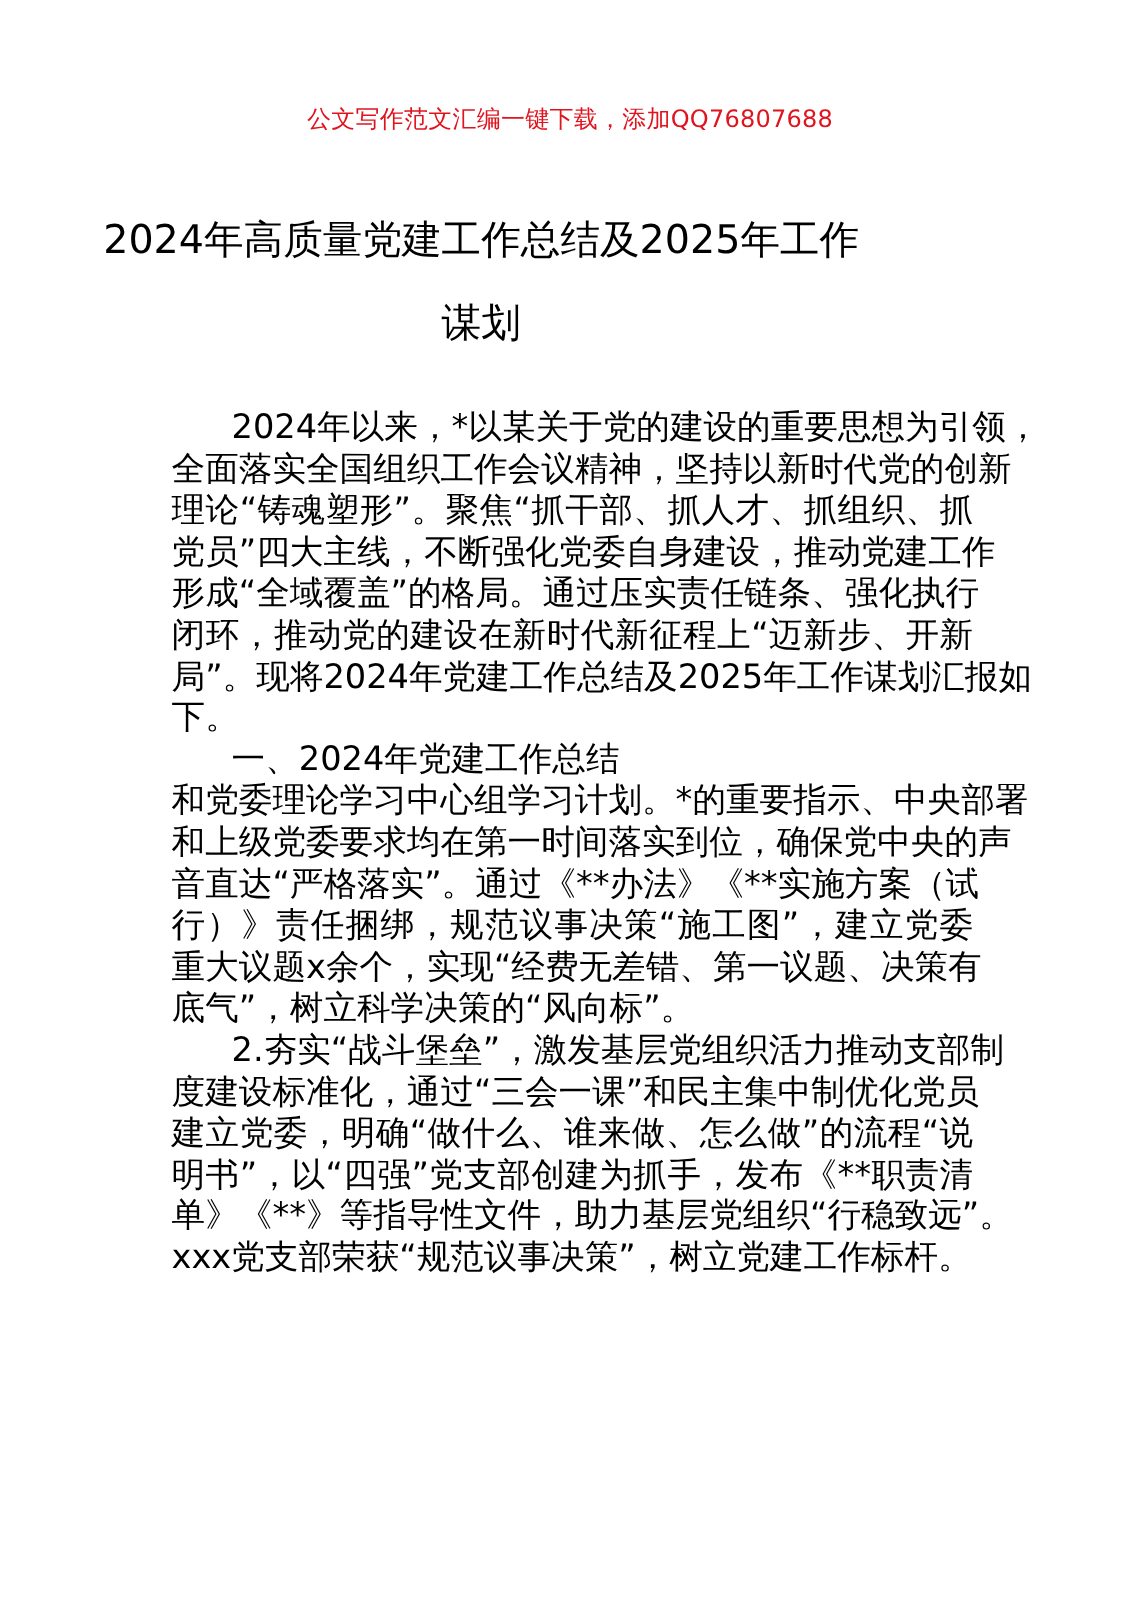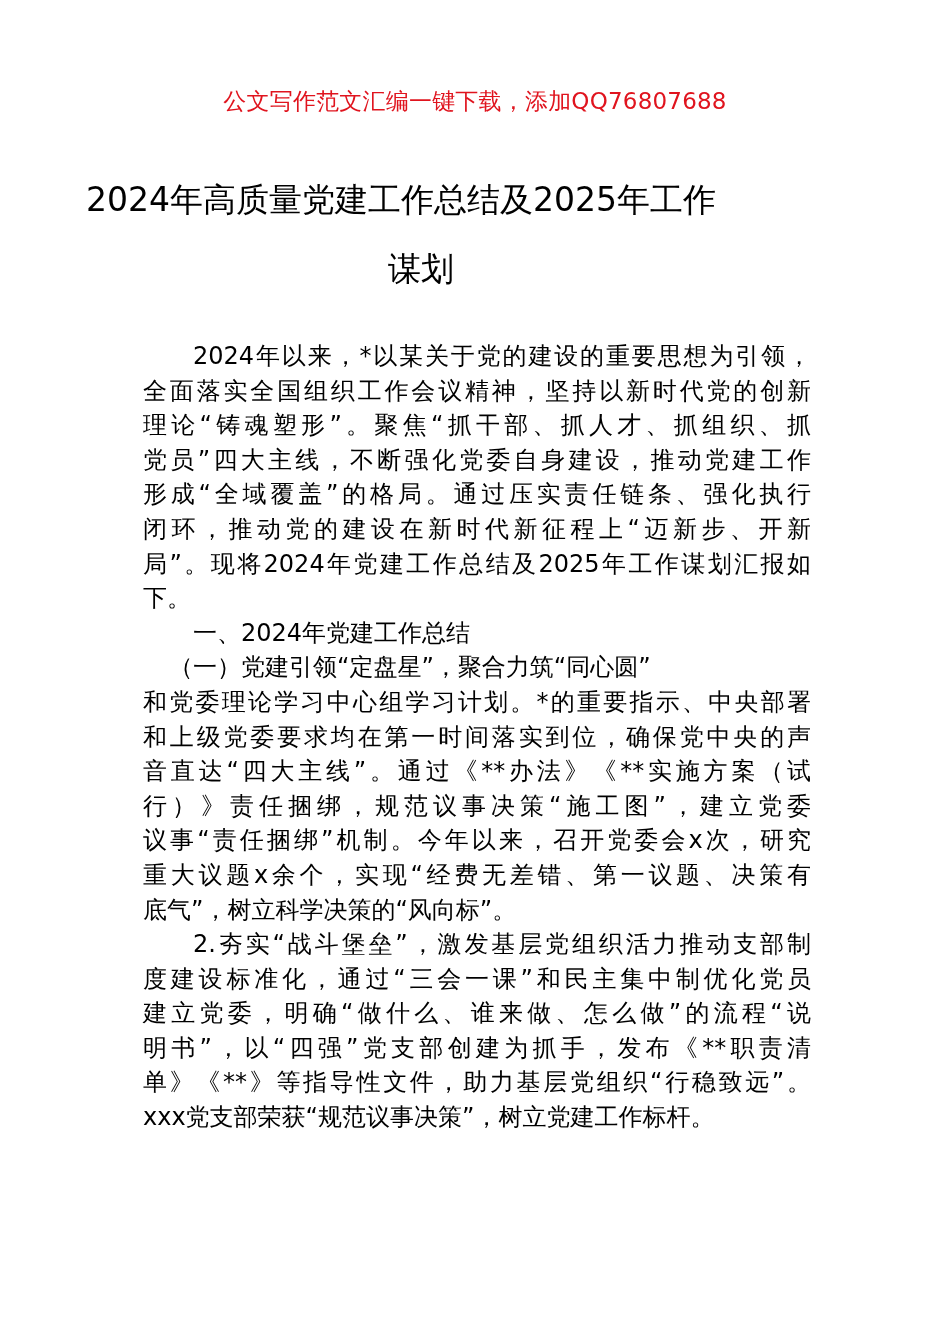--- a/index.html
+++ b/index.html
@@ -1,24 +1,24 @@
 <!DOCTYPE html>
 <html><head>
 <meta charset="utf-8">
 <style>
   html, body { margin:0; padding:0; background:#ffffff; }
   body { width:950px; height:1344px; position:relative; overflow:hidden;
          font-family: "DejaVu Sans", "Liberation Sans", sans-serif; color:#000; }
   .banner { position:absolute; top:86px; left:0; width:950px; text-align:center;
-            font-size:23px; color:#e0141e; letter-spacing:0.2px; }
+            font-size:20px; color:#e0141e; letter-spacing:0.2px; }
   .title { position:absolute; left:0; width:802px; text-align:center; font-size:33px;
            font-family: "DejaVu Sans", "Liberation Sans", sans-serif; }
   .t1 { top:178px; }
-  .t2 { top:247px;padding-left:20px; }
-  .body { position:absolute; top:339px; left:143px; width:668px; font-size:24px;
+  .t2 { top:247px; }
+  .body { position:absolute; top:339px; left:143px; width:668px; font-size:28px;
           line-height:34.6px; text-align:justify; }
   .body p { margin:0; }
   .line { display:block; white-space:nowrap; text-align:justify; text-align-last:justify; }
   .line.last { text-align-last:left; }
   .indent { padding-left:50px; }
 </style>
 </head>
 <body>
 
 <div class="banner">公文写作范文汇编一键下载，添加QQ76807688</div>
@@ -34,28 +34,24 @@
     <span class="line">党员”四大主线，不断强化党委自身建设，推动党建工作</span>
     <span class="line">形成“全域覆盖”的格局。通过压实责任链条、强化执行</span>
     <span class="line">闭环，推动党的建设在新时代新征程上“迈新步、开新</span>
     <span class="line">局”。现将2024年党建工作总结及2025年工作谋划汇报如</span>
     <span class="line last">下。</span>
   </p>
   <p>
     <span class="line last indent">一、2024年党建工作总结</span>
   </p>
   <p>
-    <span class="line last indent" style="padding-left:26px">（一）党建引领“定盘星”，聚合力筑“同心圆”</span>
-  </p>
-  <p>
     <span class="line">和党委理论学习中心组学习计划。*的重要指示、中央部署</span>
     <span class="line">和上级党委要求均在第一时间落实到位，确保党中央的声</span>
-    <span class="line">音直达“四大主线”。通过《**办法》《**实施方案（试</span>
+    <span class="line">音直达“严格落实”。通过《**办法》《**实施方案（试</span>
     <span class="line">行）》责任捆绑，规范议事决策“施工图”，建立党委</span>
-    <span class="line">议事“责任捆绑”机制。今年以来，召开党委会x次，研究</span>
     <span class="line">重大议题x余个，实现“经费无差错、第一议题、决策有</span>
     <span class="line last">底气”，树立科学决策的“风向标”。</span>
   </p>
   <p>
     <span class="line indent">2.夯实“战斗堡垒”，激发基层党组织活力推动支部制</span>
     <span class="line">度建设标准化，通过“三会一课”和民主集中制优化党员</span>
     <span class="line">建立党委，明确“做什么、谁来做、怎么做”的流程“说</span>
     <span class="line">明书”，以“四强”党支部创建为抓手，发布《**职责清</span>
     <span class="line">单》《**》等指导性文件，助力基层党组织“行稳致远”。</span>
     <span class="line last">xxx党支部荣获“规范议事决策”，树立党建工作标杆。</span>

